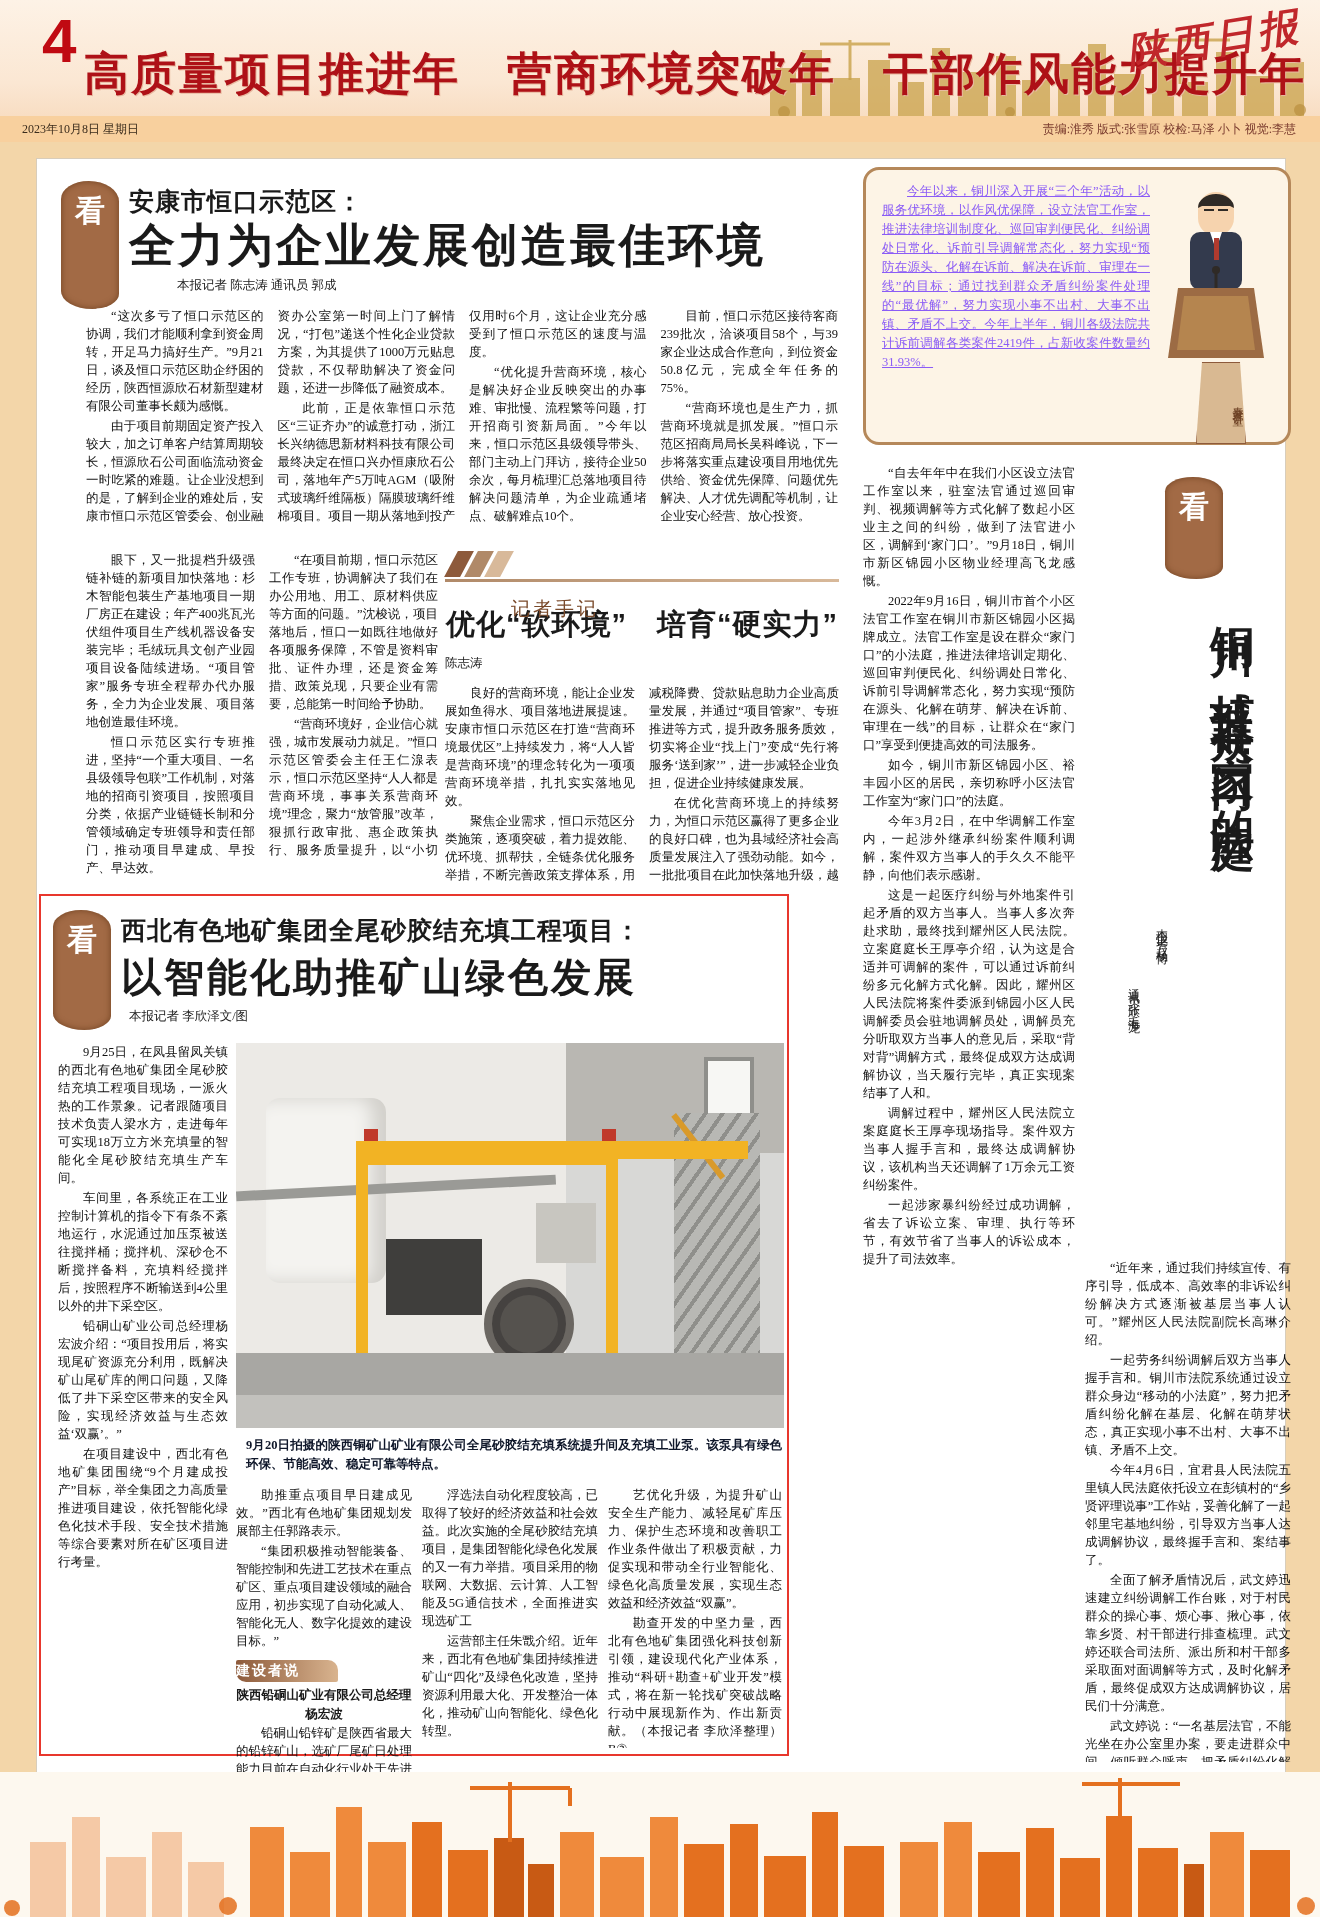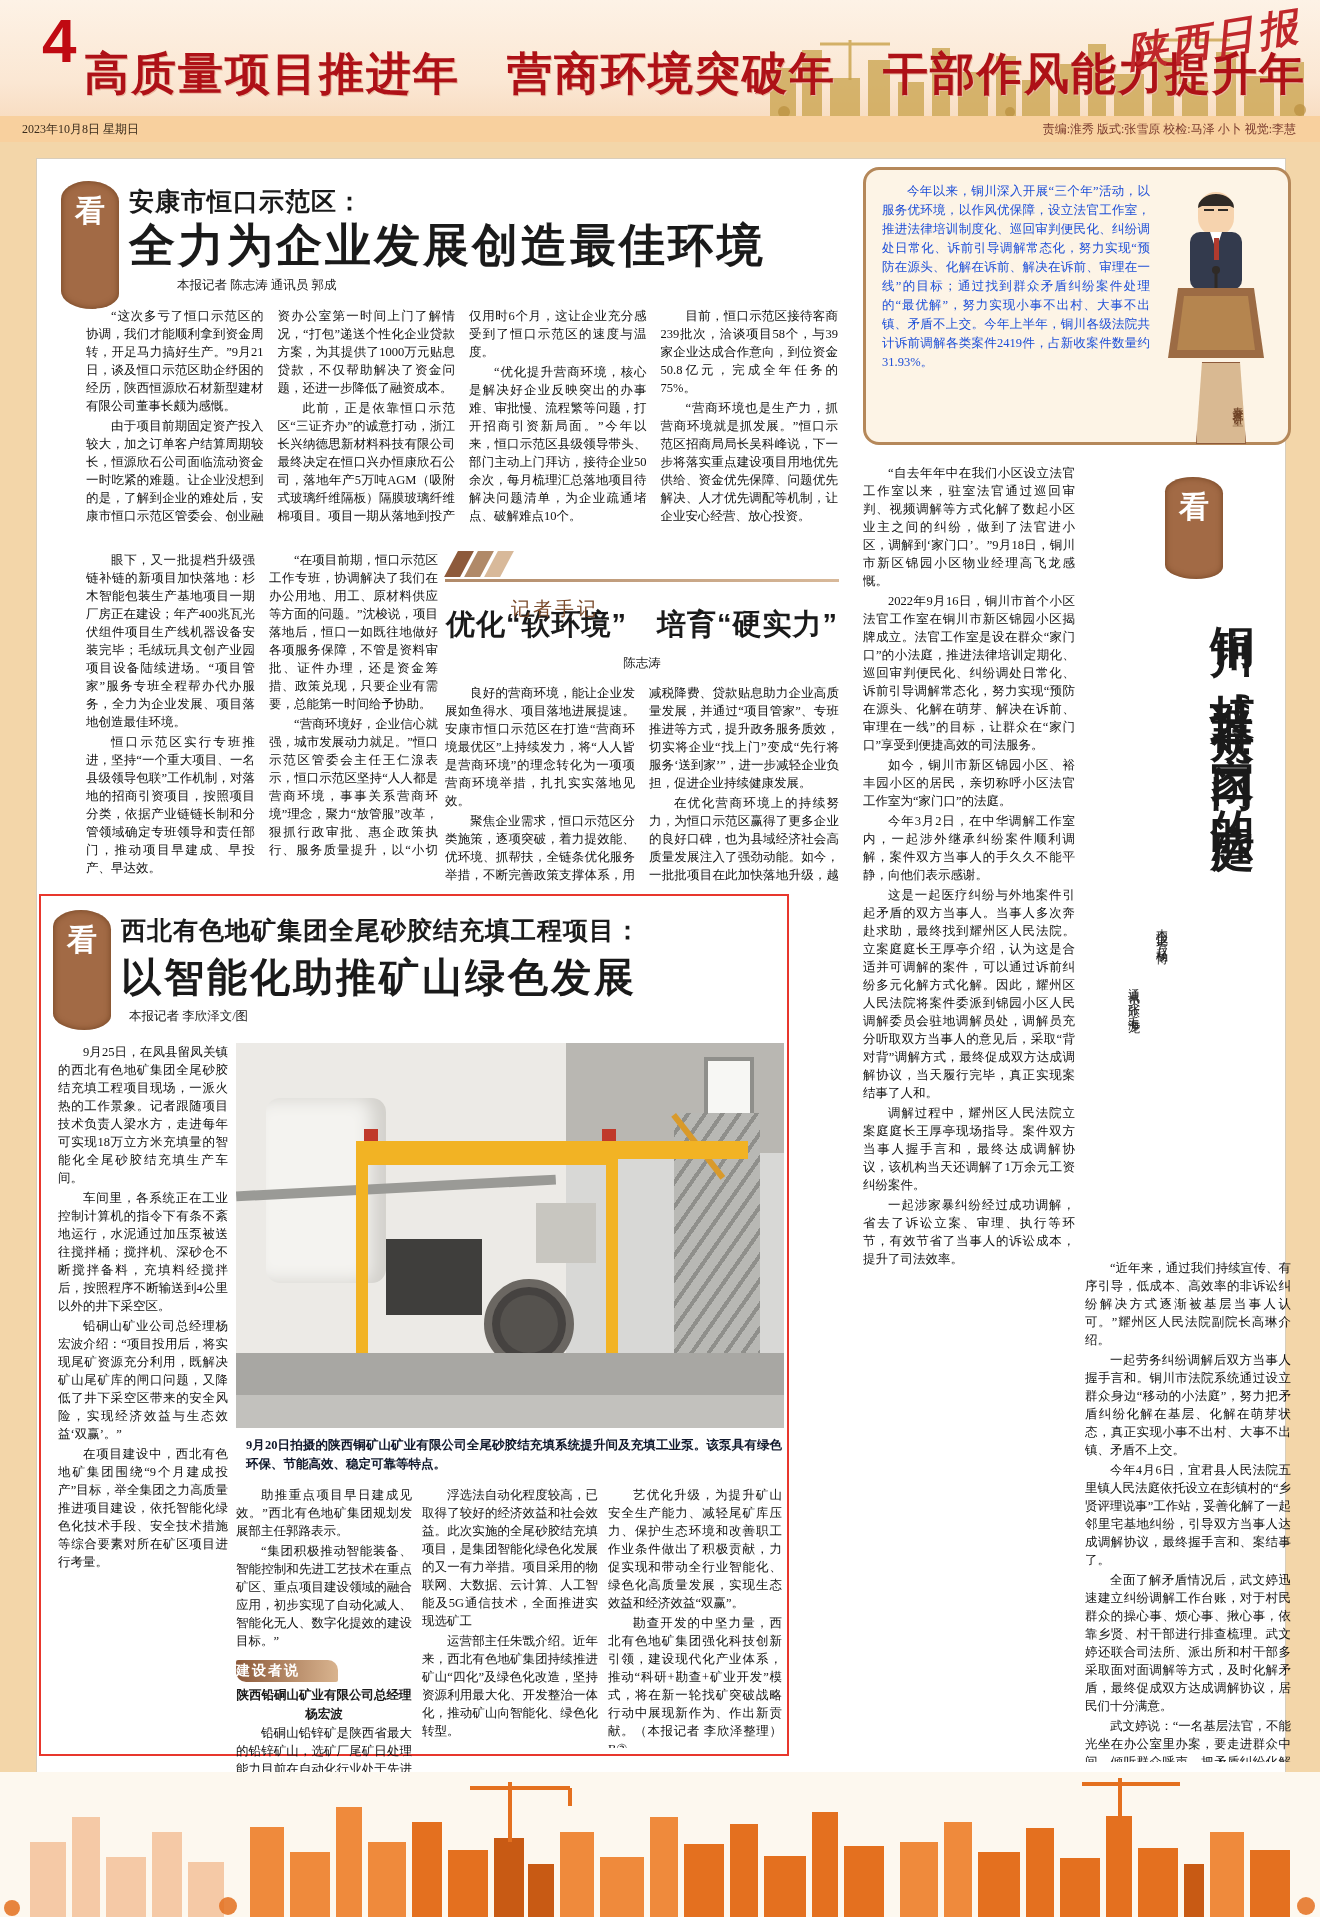--- a/index.html
+++ b/index.html
@@ -55,21 +55,21 @@
     text-align:center;letter-spacing:1px;}
   
   .redbox{border:2px solid #e8372d;background:#fff;}
   .caption{font-size:12.5px;font-weight:600;line-height:1.5;color:#0f172a;text-align:justify;}
   .btab{background:linear-gradient(90deg,#8d5a3b,#d9b48f);color:#fff;font-size:14px;
     font-weight:bold;letter-spacing:2px;text-align:left;line-height:22px;
     border-radius:2px 10px 2px 10px;}
   .builder{font-size:12.5px;font-weight:bold;text-align:center;line-height:1.5;}
   
   .qbox{border:3px solid #b5885a;border-radius:16px;background:#fdf4e6;}
-  .qbox-text{font-size:12.5px;line-height:1.52;text-align:justify;color:#1d4ed8;}
+  .qbox-text{font-size:12.5px;line-height:1.52;text-align:justify;color:#8b5cf6;text-decoration:underline;}
   .qbox-text p{margin:0;text-indent:2em;}
   .badge{background:#d9b992;border:1px solid #8d5a3b;color:#6b3f22;
     writing-mode:vertical-rl;font-size:11px;letter-spacing:2px;text-align:center;
     clip-path:polygon(12% 0,88% 0,100% 100%,0 100%);}
   .vhead{writing-mode:vertical-rl;font-family:"Liberation Sans",sans-serif;
     font-size:44px;font-weight:bold;letter-spacing:8px;line-height:1.45;}
   .vby{writing-mode:vertical-rl;font-size:12px;letter-spacing:3px;color:#222;}
   
   .footer{left:0;top:1772px;width:1320px;height:145px;background:#fdf8ef;overflow:hidden;}
 </style>
@@ -147,21 +147,21 @@
 
   <section class="abs" style="left:408px;top:390px;width:394px;height:338px;">
     <div class="rn-tabrow">
       <span class="stripe" style="left:6px;background:#8d5a3b;"></span>
       <span class="stripe" style="left:26px;background:#b08968;"></span>
       <span class="stripe" style="left:46px;background:#d8b99a;"></span>
       <span class="rn-label">记者手记</span>
       <div class="rn-line"></div>
     </div>
     <h2 class="rn-head" style="margin:26px 0 0;">优化“软环境”　培育“硬实力”</h2>
-    <div class="byline" style="text-align:center;margin-top:10px;">陈志涛</div>
+    <div class="byline" style="margin-top:10px;">陈志涛</div>
     <div class="cols c2" style="margin-top:12px;width:394px;height:210px;">
         <p>良好的营商环境，能让企业发展如鱼得水、项目落地进展提速。安康市恒口示范区在打造“营商环境最优区”上持续发力，将“人人皆是营商环境”的理念转化为一项项营商环境举措，扎扎实实落地见效。</p>
         <p>聚焦企业需求，恒口示范区分类施策，逐项突破，着力提效能、优环境、抓帮扶，全链条优化服务举措，不断完善政策支撑体系，用减税降费、贷款贴息助力企业高质量发展，并通过“项目管家”、专班推进等方式，提升政务服务质效，切实将企业“找上门”变成“先行将服务‘送到家’”，进一步减轻企业负担，促进企业持续健康发展。</p>
         <p>在优化营商环境上的持续努力，为恒口示范区赢得了更多企业的良好口碑，也为县域经济社会高质量发展注入了强劲动能。如今，一批批项目在此加快落地升级，越来越多的企业安心经营、放心投资。相信未来，恒口示范区将把“营商环境最优区”金字招牌擦得更亮。</p>
       </div>
   </section>
 
   <section class="abs redbox" style="left:2px;top:735px;width:746px;height:858px;">
     <div class="abs seal" style="left:12px;top:14px;height:120px;">
       <span class="big">看</span>

